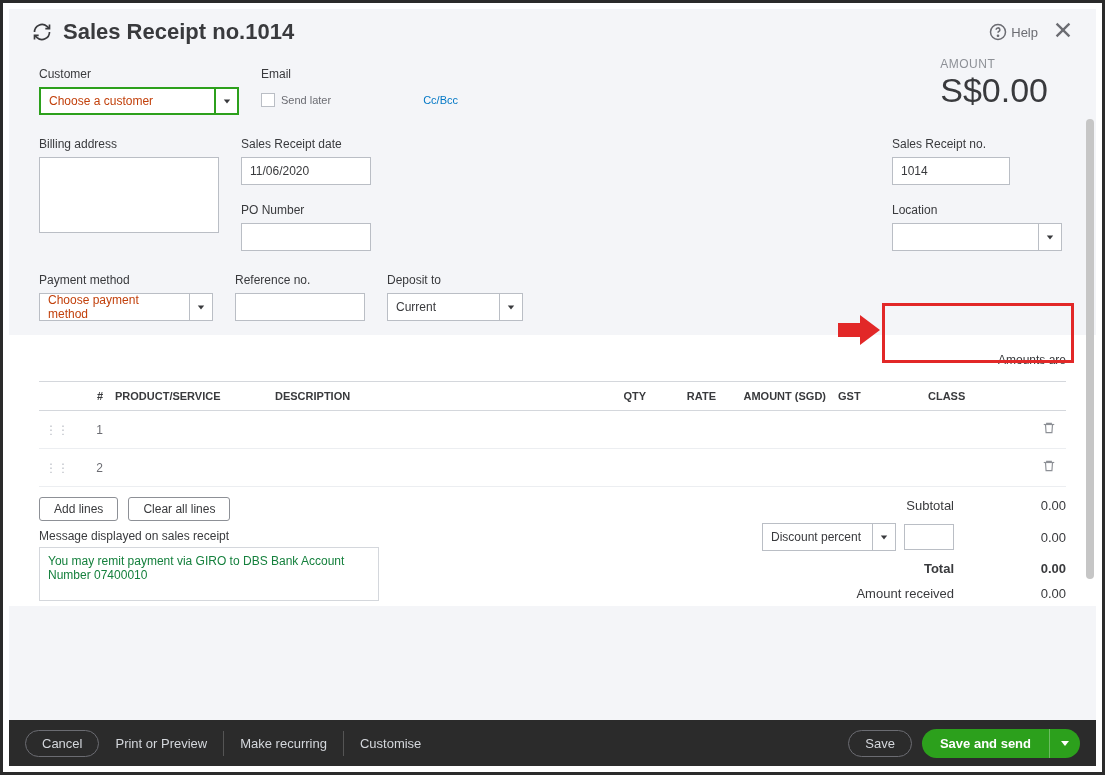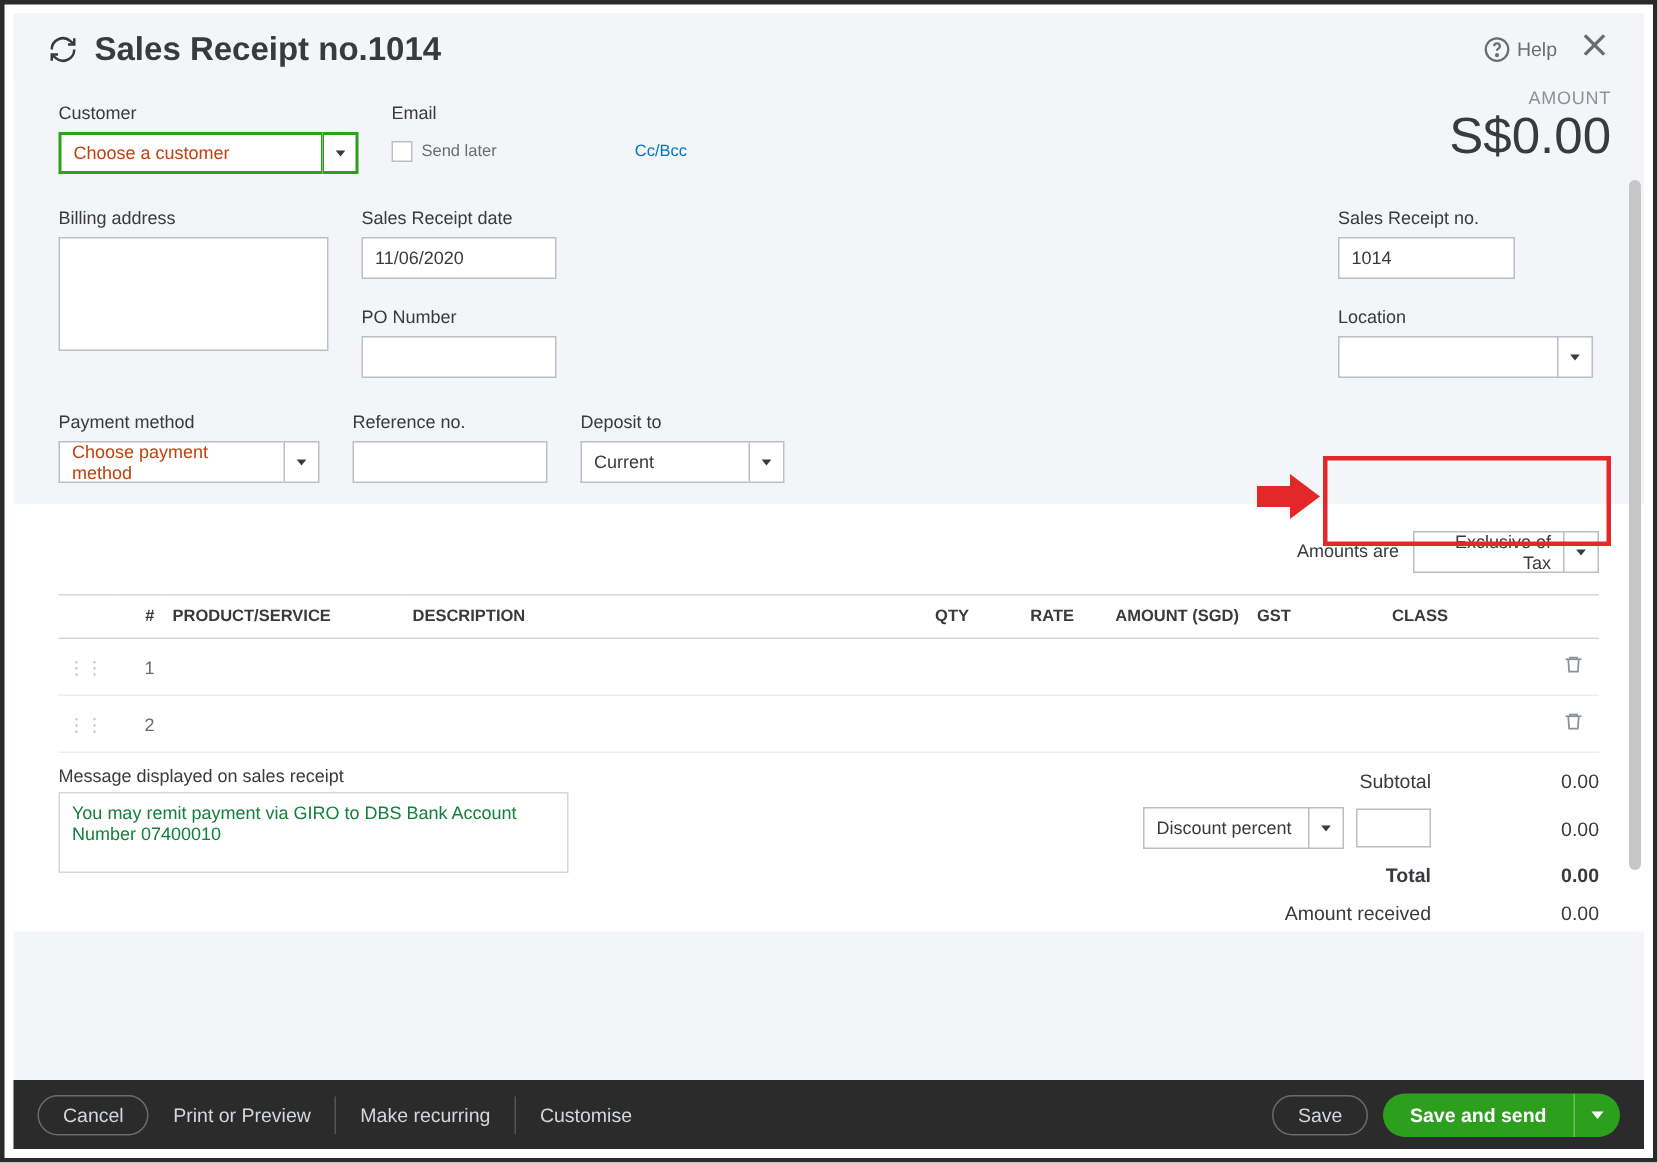--- a/index.html
+++ b/index.html
@@ -19,21 +19,21 @@
   .field { display: flex; flex-direction: column; margin-right: 22px; }
   .label { font-size: 12px; color: #393a3d; margin-bottom: 6px; }
   .inputish { height: 28px; border: 1px solid #babec5; background: #fff; font-size: 12px; padding: 0 8px; color: #393a3d; display:flex; align-items:center;}
   .inputish.placeholder { color: #c2410c; }
   .combo { display:flex; }
   .combo .main{ border-right:none; }
   .combo .caret { width:24px; border:1px solid #babec5; border-left:1px solid #babec5; background:#fff; display:flex; align-items:center; justify-content:center; cursor:pointer;}
   .caret svg{width:8px;height:8px;}
   .customer-combo .main { width: 176px; border:2px solid #2ca01c; border-right:1px solid #2ca01c;}
   .customer-combo .caret { border:2px solid #2ca01c; border-left:1px solid #2ca01c; width:24px;}
-  .amount-block { position: absolute; right: 22px; top: 8px; text-align: right; }
+  .amount-block { position: absolute; right: 48px; top: 8px; }
   .amount-label { font-size: 12px; color: #8d9096; letter-spacing: 0.5px;}
   .amount-value { font-size: 34px; font-weight: 400; color: #393a3d; }
   .ccbcc { color:#0077c5; font-size:11px; margin-left: 92px; cursor:pointer;}
   .sendlater { display:flex; align-items:center; margin-top:6px; font-size:11px; color:#6b6c72;}
   .sendlater .cb { width:14px;height:14px;border:1px solid #babec5; margin-right:6px; background:#fff;}
   textarea.inputish { height: 76px; resize: none; padding:6px 8px; font-family: inherit; width: 180px; }
   .spacer { height: 22px; }
   .highlight-box { position:absolute; border:3px solid #e22828; width:192px; height:60px; top:254px; right:22px;}
   .arrow { position:absolute; top:266px; right:216px; color:#e22828;}
   .lower { background:#ffffff; padding: 18px 30px 0 30px; flex:1;}
@@ -195,28 +195,20 @@
                   </svg>
                 </div>
       </div>
     </div>
   </div>
 </div>
 
 <div class="lower">
   <div class="amounts-are">
     <span>Amounts are</span>
-    <div class="combo">
-      <div class="inputish main">Exclusive of Tax</div>
-      <div class="caret">
-                <svg viewBox="0 0 10 10">
-                  <polygon points="1,3 9,3 5,8" fill="#393a3d"></polygon>
-                </svg>
-              </div>
-    </div>
   </div>
 
   <table>
     <thead>
               <tr>
       <th style="width:26px"></th>
       <th style="width:34px;text-align:right">#</th>
       <th style="width:160px">PRODUCT/SERVICE</th>
       <th>DESCRIPTION</th>
       <th class="right" style="width:70px">QTY</th>
@@ -256,20 +248,24 @@
         <td class="trash"><svg width="14" height="14" viewBox="0 0 24 24" fill="none" stroke="#8d9096" stroke-width="2">
                     <polyline points="3 6 5 6 21 6"></polyline>
                     <path d="M8 6V4h8v2M6 6l1 14h10l1-14"></path>
                   </svg></td>
       </tr>
     </tbody>
   </table>
 
   <div style="display:flex; align-items:flex-start;">
     <div style="flex:1">
+      <div class="btnrow">
+        <button class="btn">Add lines</button>
+        <button class="btn">Clear all lines</button>
+      </div>
       <div class="msglabel">Message displayed on sales receipt</div>
       <div class="msgbox">You may remit payment via GIRO to DBS Bank Account Number 07400010</div>
     </div>
     <div class="totals" style="width:420px; padding-top:60px;">
       <div class="line">
                 <span class="lbl">Subtotal</span>
                 <span class="val">0.00</span>
               </div>
       <div class="line">
         <div class="combo disc-combo">

